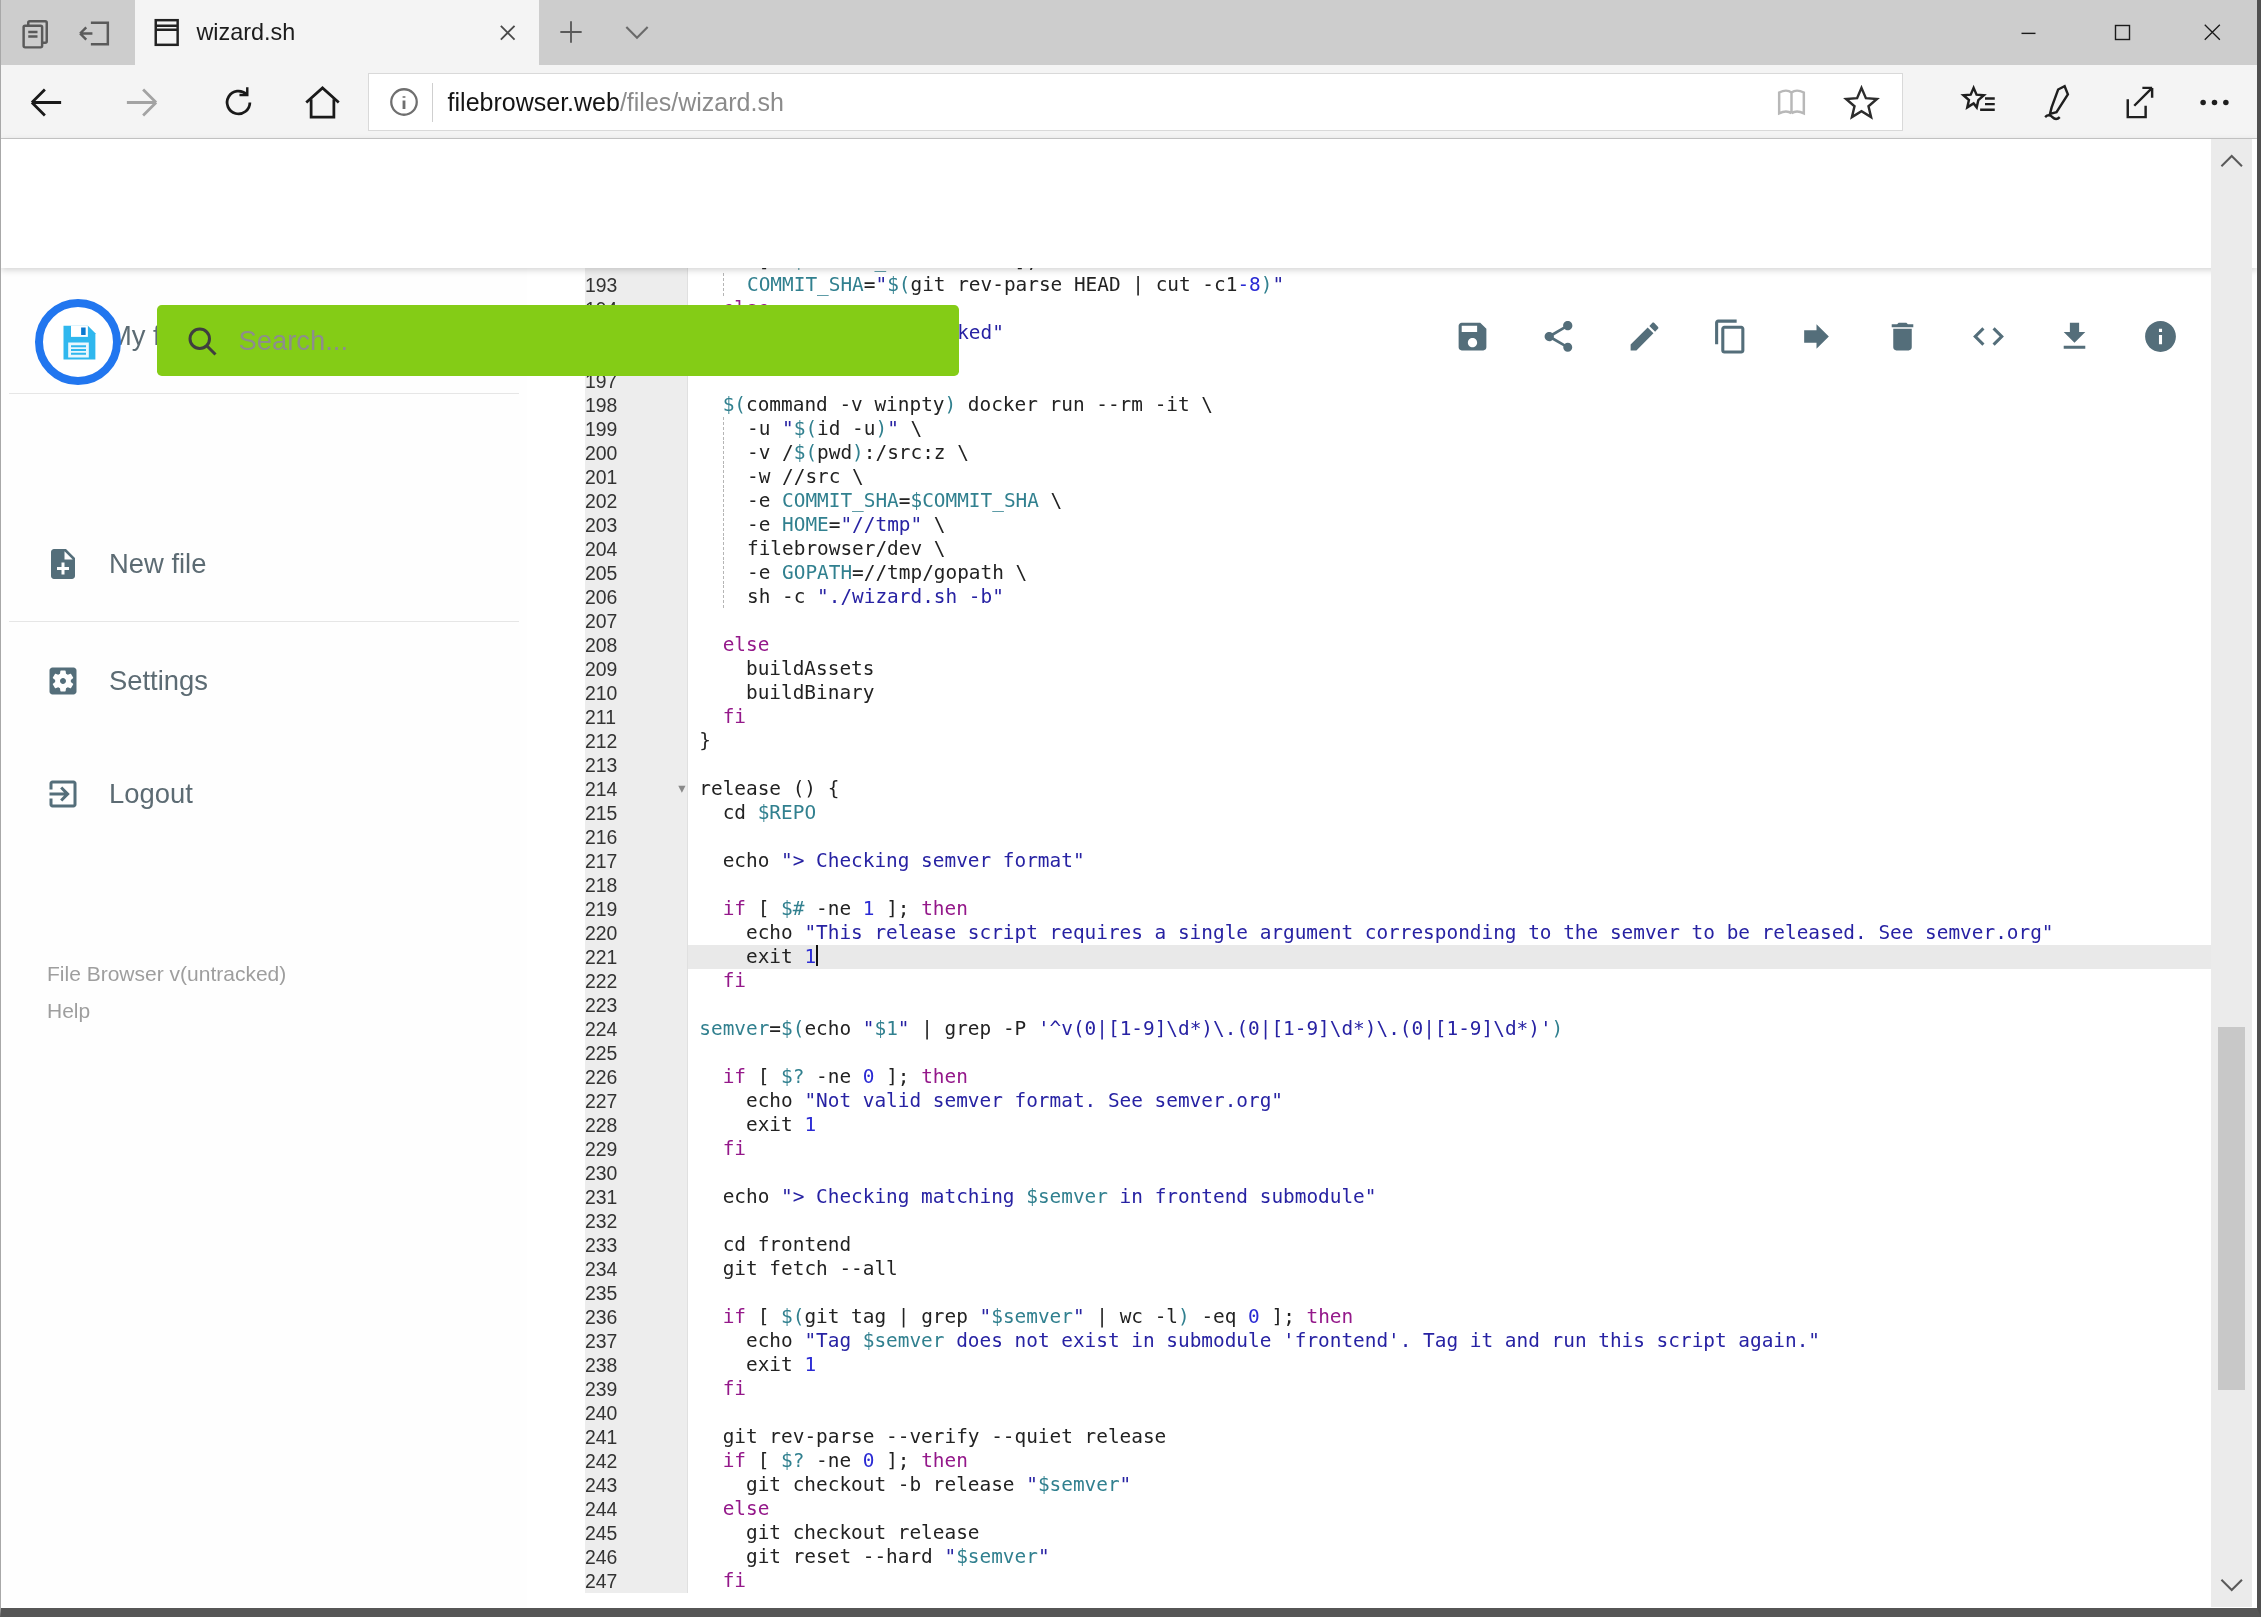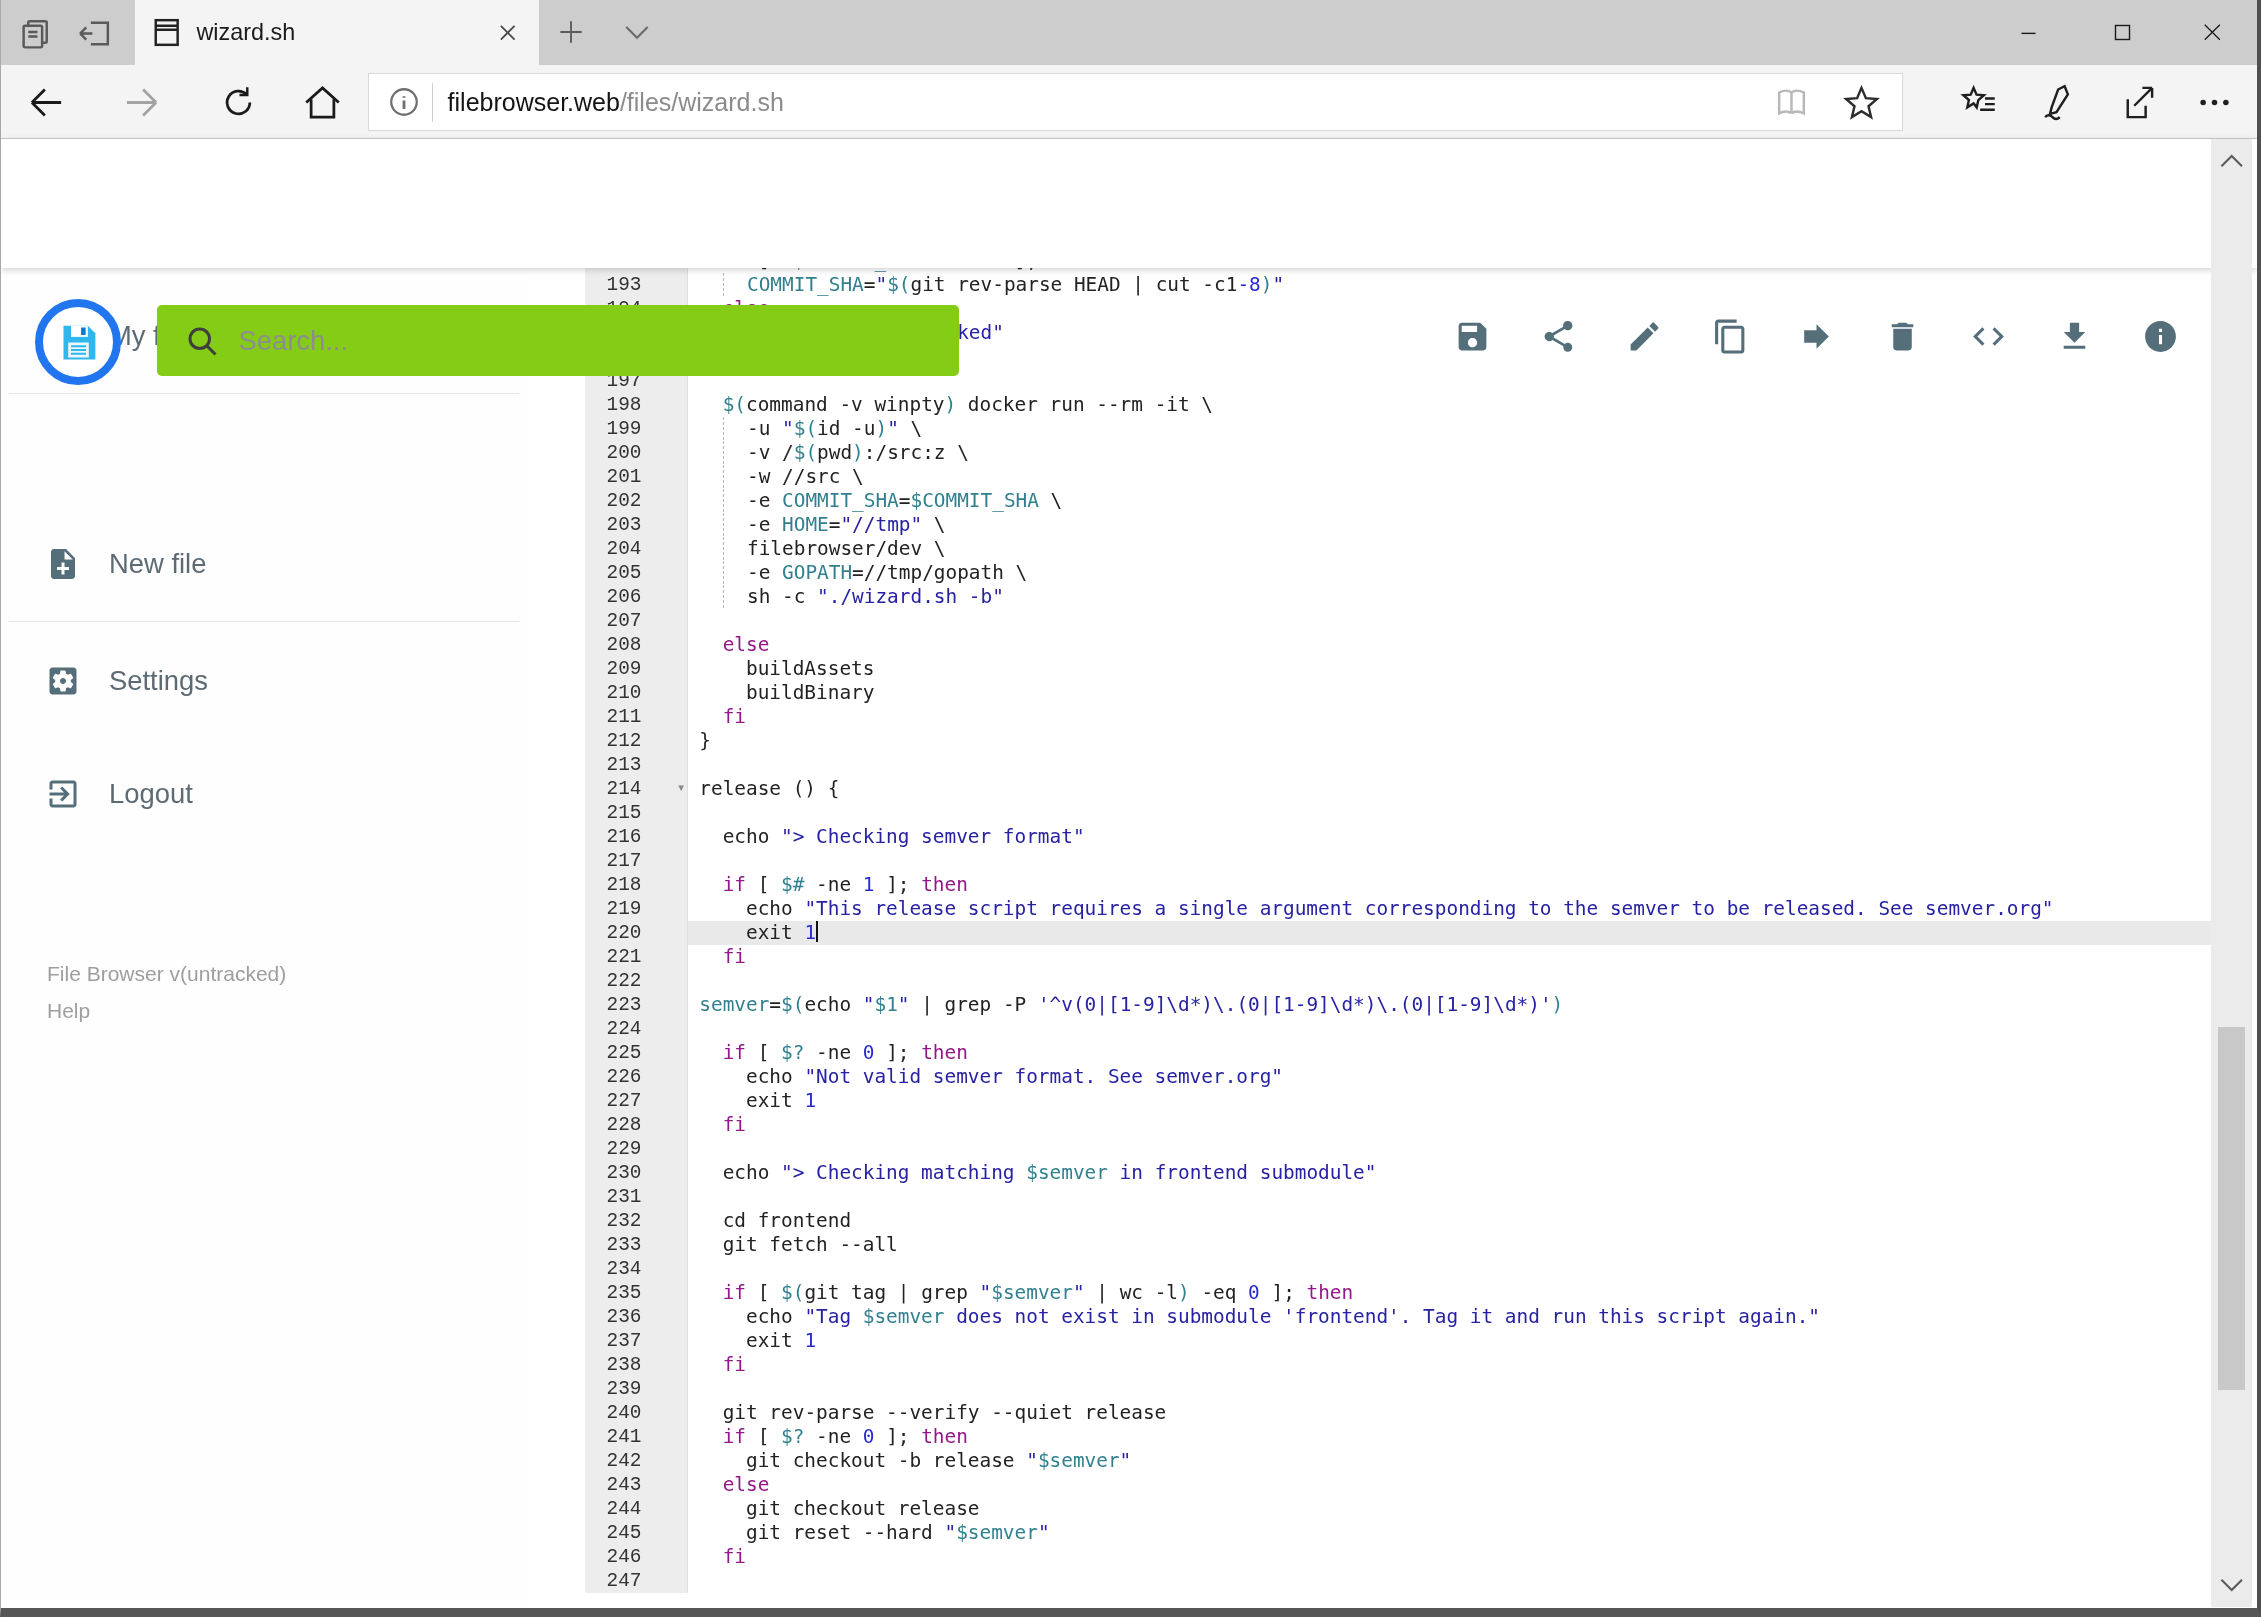--- a/index.html
+++ b/index.html
@@ -48,22 +48,22 @@
   .sb-item svg { margin-left:44px; }
   .sb-label { font-size:27.4px; color:#5c6b73; margin-left:28px; }
   .sb-div { position:absolute; left:8px; right:8px; height:0.8px; background:#e6e6e6; }
   .sb-footer { position:absolute; left:46px; font-size:21px; color:#9e9e9e; }
 
   
   .editor { position:absolute; left:526px; top:268px; width:1690px; height:1339px; background:#fff; overflow:hidden; }
   .scroller { margin-top:-19.4px; }
   .edflex { display:flex; }
   .gutter { margin-left:58px; width:103px; background:#ededed; border-right:0.8px solid #e0e0e0; flex:none; }
-  .gut-row { position:relative; height:24px; line-height:24px; text-align:center; padding-right:24px;
-    font-family:Liberation Mono, monospace; font-size:19.4px; color:#333; }
+  .gut-row { position:relative; height:24px; line-height:24px; text-align:left; padding-right:24px;
+    font-family:Liberation Sans, sans-serif; font-size:19.4px; color:#333; }
   .fold { position:absolute; right:1.6px; top:-0.8px; color:#8a8a8a; font-size:14.5px; cursor:pointer; }
   .codecol { flex:1; padding-left:11.3px; }
   .code-row { height:24px; line-height:24px; white-space:pre;
     font-family:"DejaVu Sans Mono",monospace; font-size:19.4px; color:#222; cursor:text; }
   .code-row.active { background:#e9e9e9; margin-left:-11.3px; padding-left:11.3px; }
   .tk-k { color:#94188a; }
   .tk-v { color:#31808f; }
   .tk-s { color:#2722a3; }
   .tk-n { color:#2a2ad4; }
   .tk-t { border-left:0.8px dashed #b5b5b5; }
@@ -383,20 +383,21 @@
             <div class="code-row"><span class="tk-i">  </span><span class="tk-t">  </span><span class="tk-p">-e </span><span class="tk-v">GOPATH</span><span class="tk-p">=//tmp/gopath \</span></div>
             <div class="code-row"><span class="tk-i">  </span><span class="tk-t">  </span><span class="tk-p">sh -c </span><span class="tk-s">"./wizard.sh -b"</span></div>
             <div class="code-row"></div>
             <div class="code-row"><span class="tk-i">  </span><span class="tk-k">else</span></div>
             <div class="code-row"><span class="tk-i">    </span><span class="tk-p">buildAssets</span></div>
             <div class="code-row"><span class="tk-i">    </span><span class="tk-p">buildBinary</span></div>
             <div class="code-row"><span class="tk-i">  </span><span class="tk-k">fi</span></div>
             <div class="code-row"><span class="tk-p">}</span></div>
             <div class="code-row"></div>
             <div class="code-row"><span class="tk-p">release () {</span></div>
+            <div class="code-row"><span class="tk-i">  </span><span class="tk-p">cd </span><span class="tk-v">$REPO</span></div>
             <div class="code-row"></div>
             <div class="code-row"><span class="tk-i">  </span><span class="tk-p">echo </span><span class="tk-s">"&gt; Checking semver format"</span></div>
             <div class="code-row"></div>
             <div class="code-row"><span class="tk-i">  </span><span class="tk-k">if</span><span class="tk-p"> [ </span><span class="tk-v">$#</span><span class="tk-p"> -ne </span><span class="tk-n">1</span><span class="tk-p"> ]; </span><span class="tk-k">then</span></div>
             <div class="code-row"><span class="tk-i">    </span><span class="tk-p">echo </span><span class="tk-s">"This release script requires a single argument corresponding to the semver to be released. See semver.org"</span></div>
             <div class="code-row active"><span class="tk-i">    </span><span class="tk-p">exit </span><span class="tk-n">1</span><span class="cursor"></span></div>
             <div class="code-row"><span class="tk-i">  </span><span class="tk-k">fi</span></div>
             <div class="code-row"></div>
             <div class="code-row"><span class="tk-v">semver</span><span class="tk-p">=</span><span class="tk-v">$(</span><span class="tk-p">echo </span><span class="tk-s">"</span><span class="tk-v">$1</span><span class="tk-s">"</span><span class="tk-p"> | grep -P </span><span class="tk-s">'^v(0|[1-9]\d*)\.(0|[1-9]\d*)\.(0|[1-9]\d*)'</span><span class="tk-v">)</span></div>
             <div class="code-row"></div>

